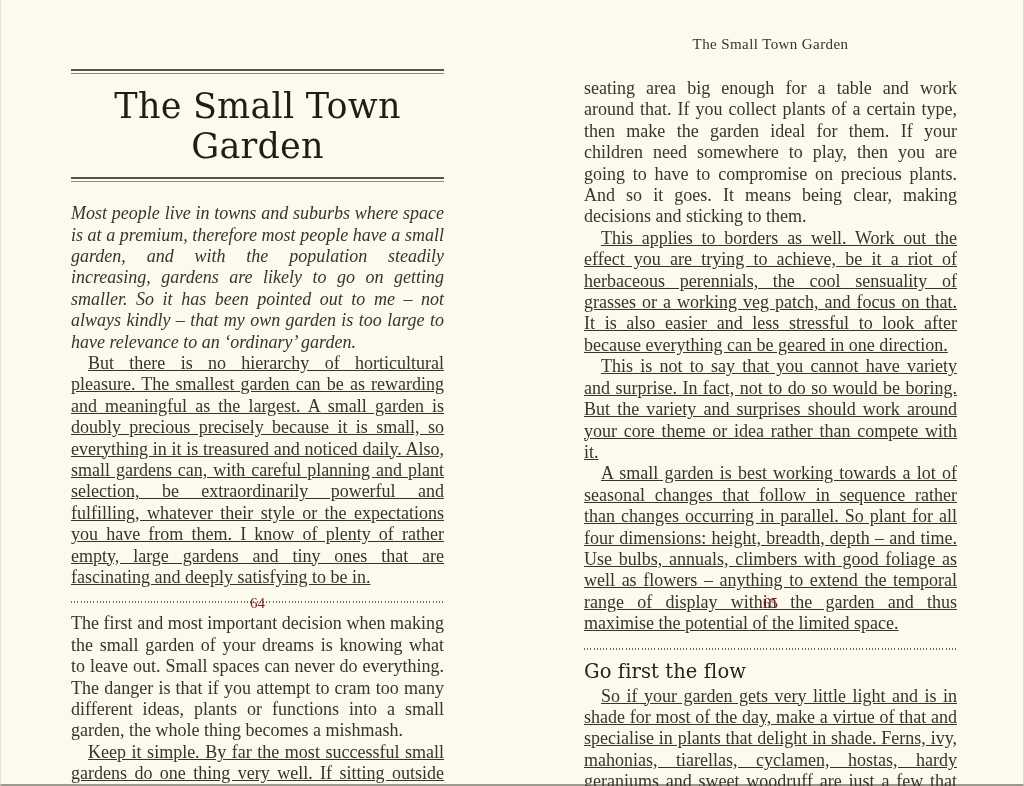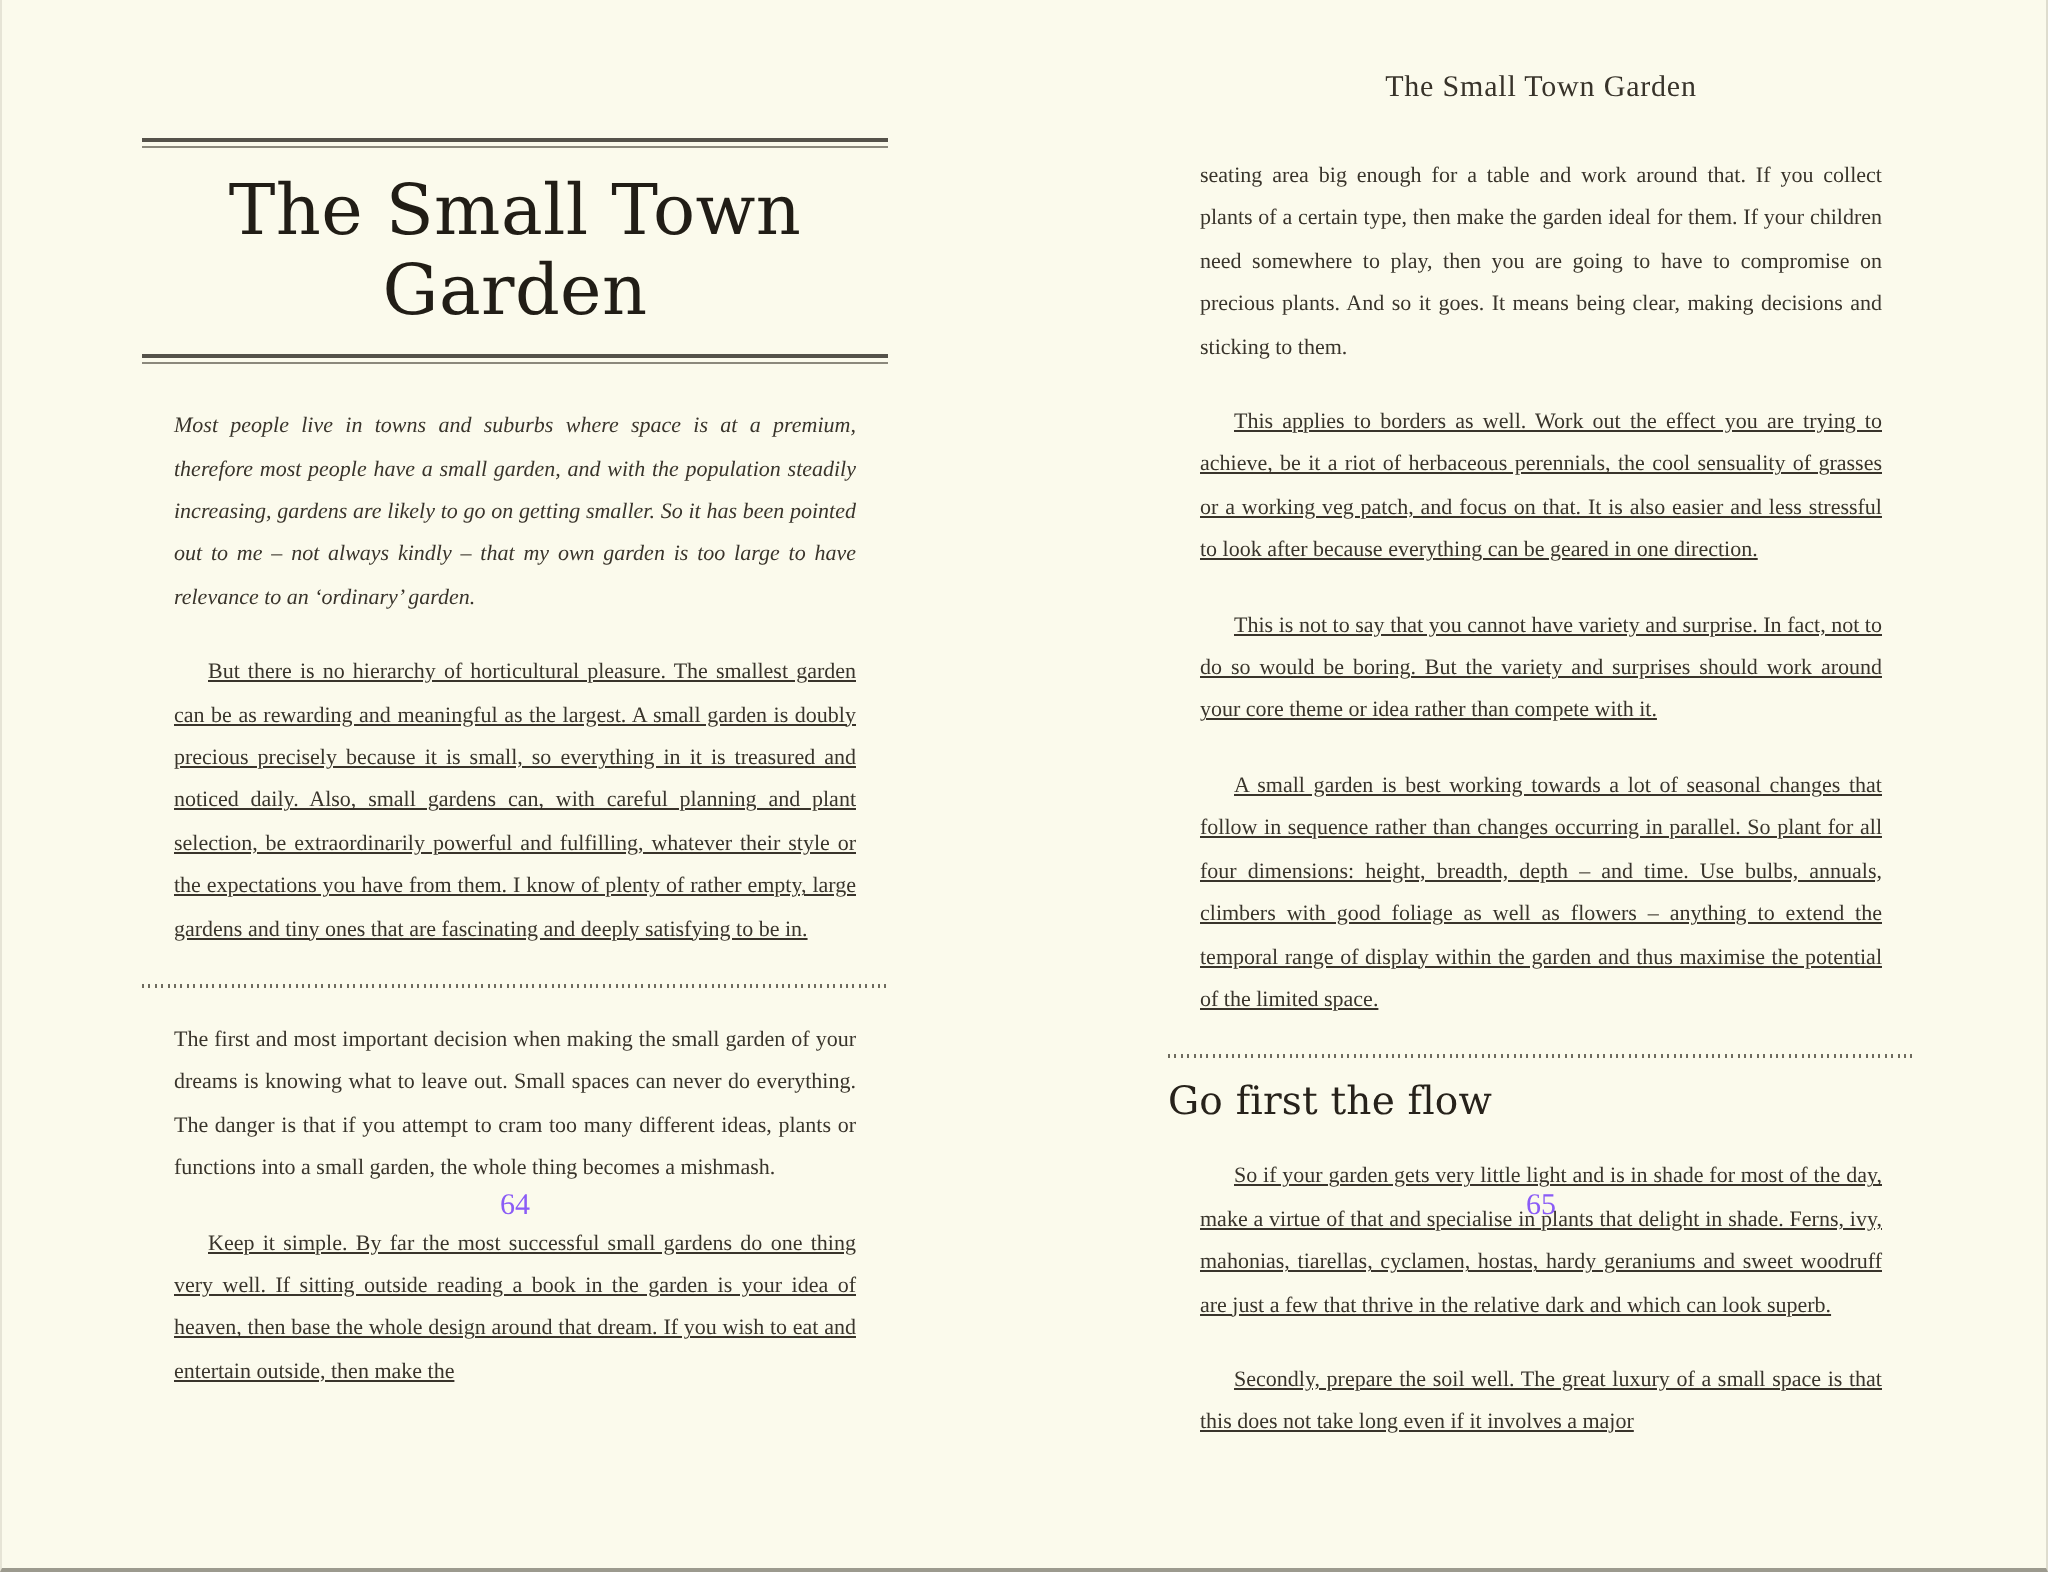--- a/index.html
+++ b/index.html
@@ -42,22 +42,22 @@
     font-size: 35px;
     line-height: 1.13;
     font-weight: normal;
     text-align: center;
     color: #211d16;
     letter-spacing: 0.2px;
   }
 
   
   .body-text p {
-    margin: 16px;
-    font-size: 11px;
+    margin: 0;
+    font-size: 18px;
     line-height: 21.4px;
     text-align: justify;
     color: #39342b;
   }
   .first-after-rules { margin-top: 21px !important; font-style: italic; }
   .indent { text-indent: 17px; text-decoration: underline; }
 
   
   .dotted-rule {
     height: 2px;
@@ -83,21 +83,21 @@
   }
   .rp-first { margin-top: 25px !important; }
 
   .page-num {
     position: absolute;
     bottom: 26px;
     left: 0;
     width: 100%;
     text-align: center;
     font-size: 15px;
-    color: #8b5cf6;
+    color: #7f1d1d;
   }
 </style>
 </head>
 <body>
 
 <div class="spread">
 
   <div class="col col-left">
 
     <div class="double-rule rule-top"></div>

